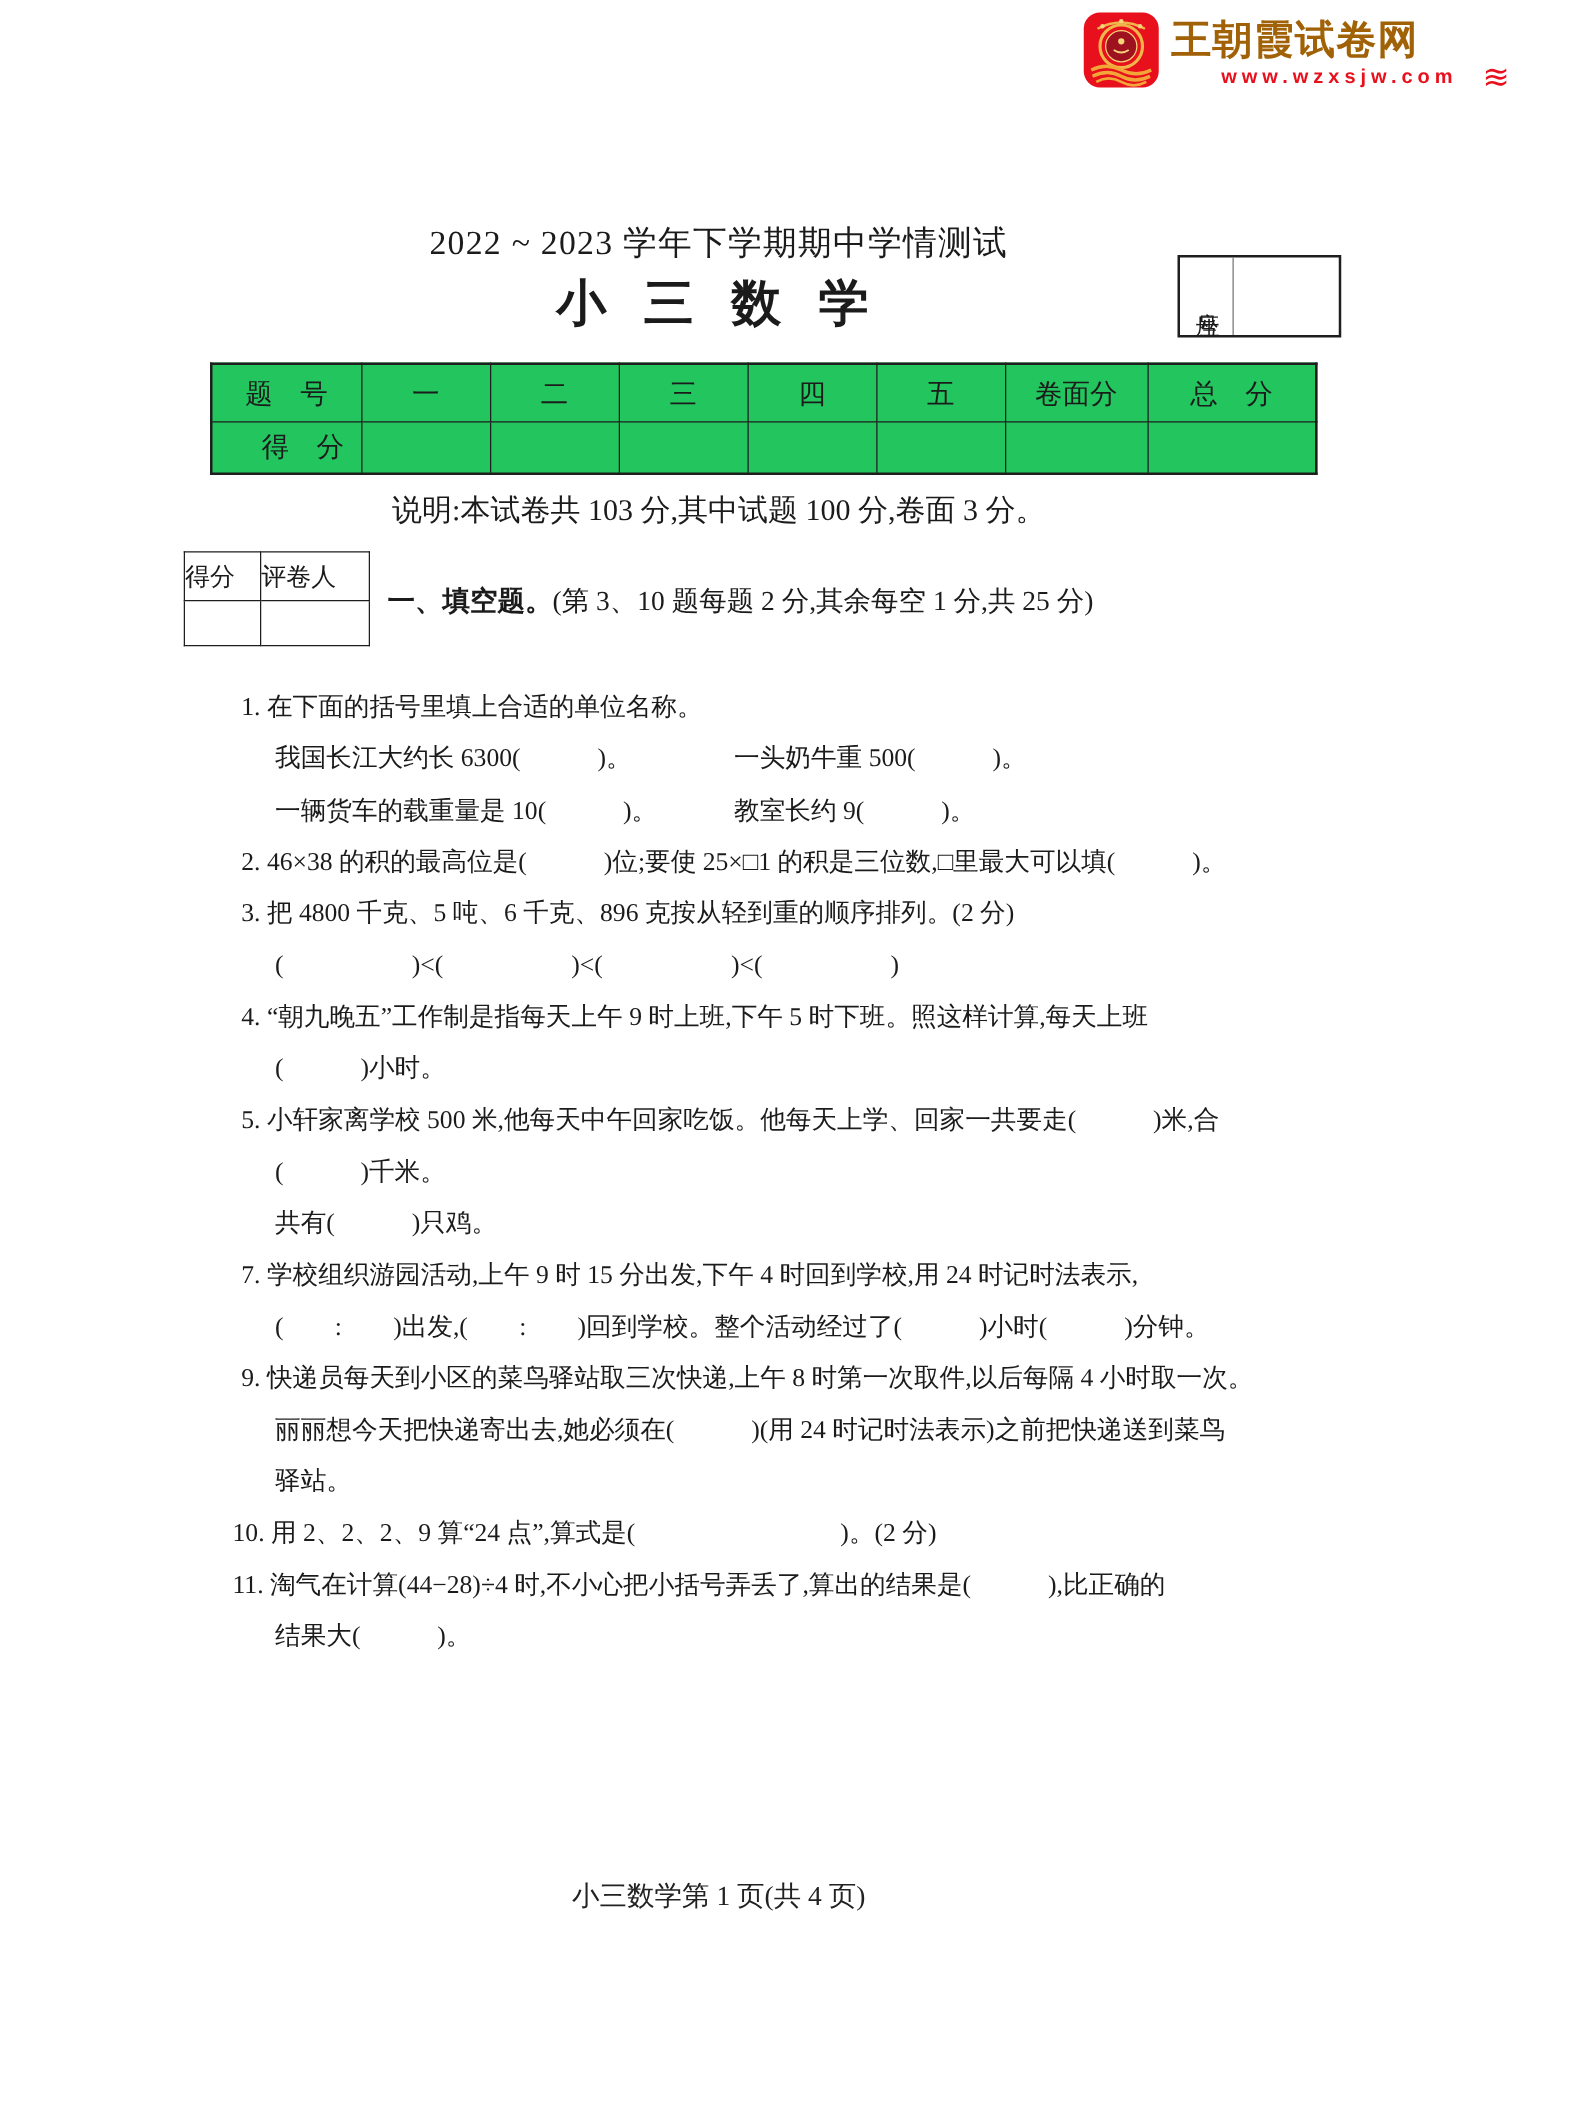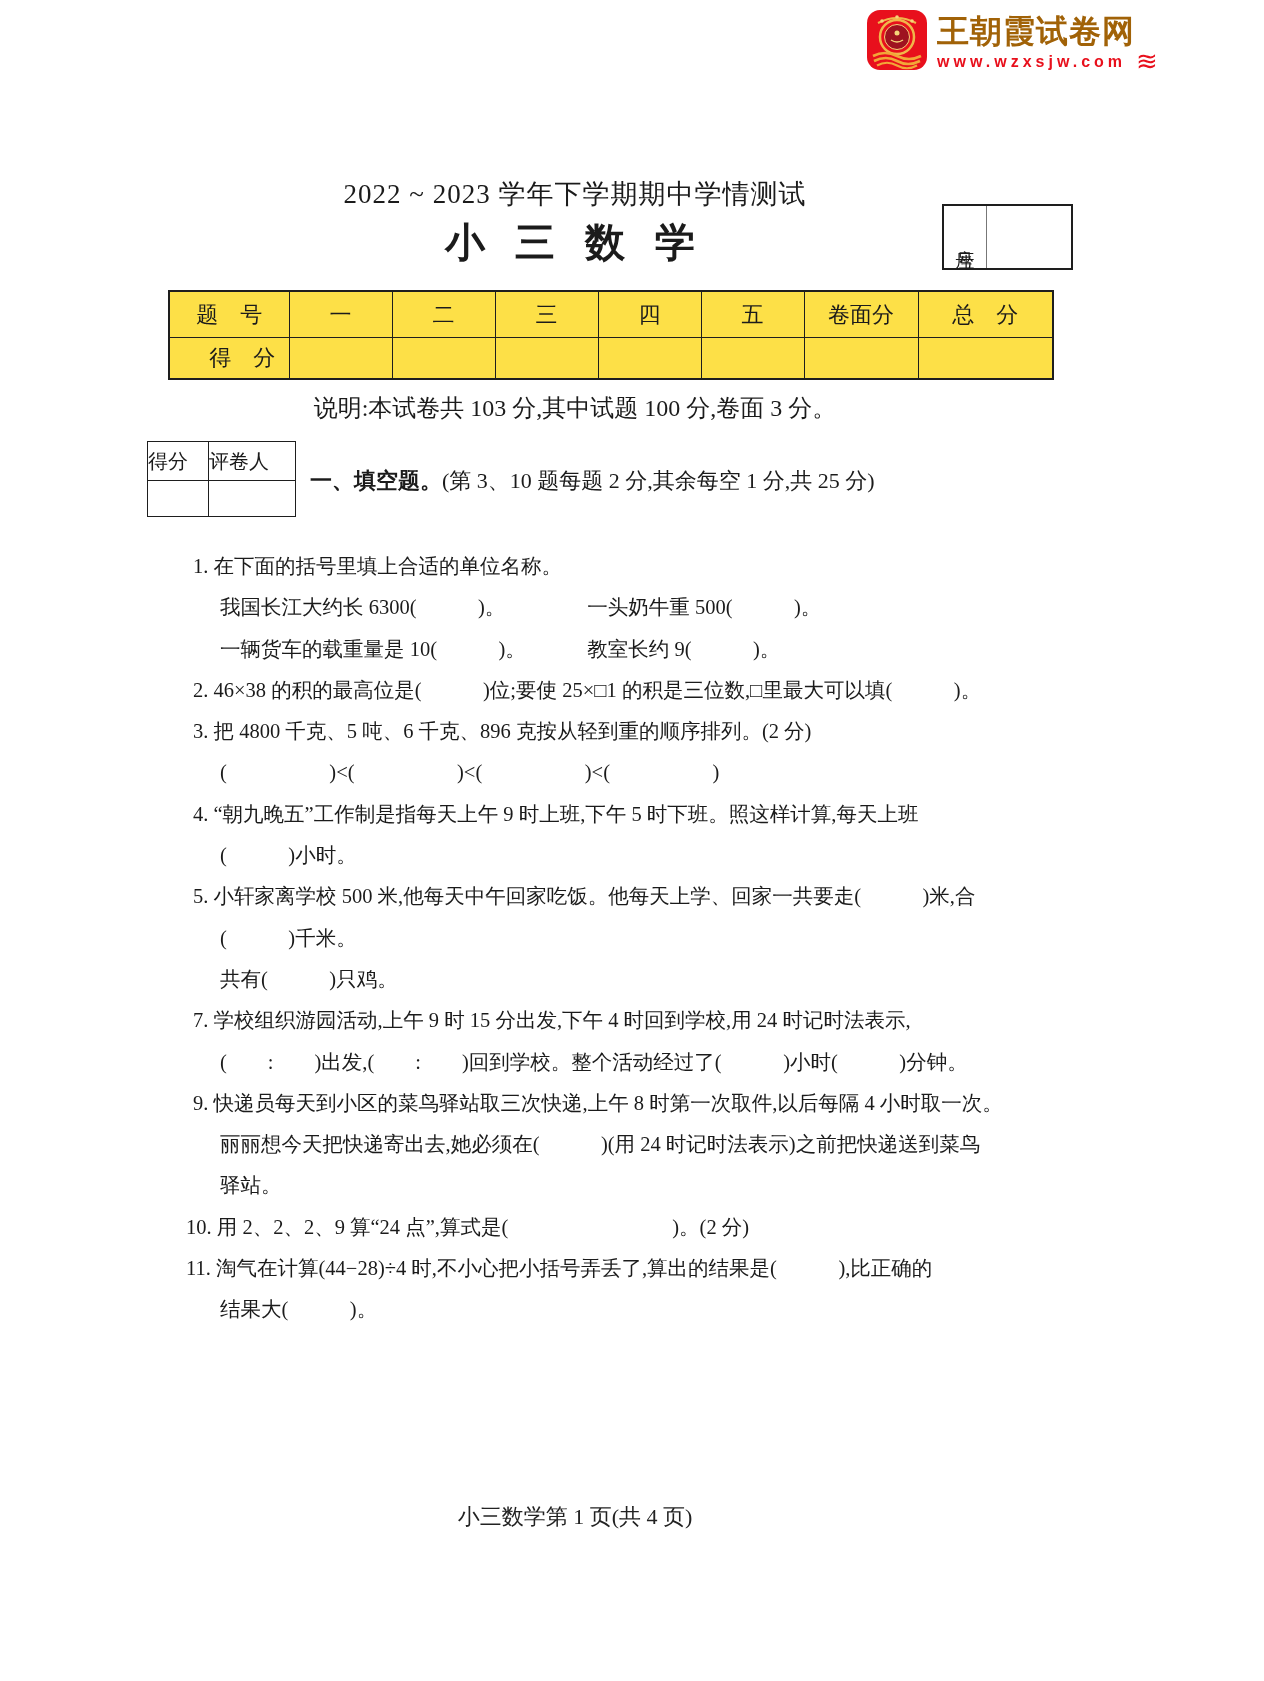--- a/index.html
+++ b/index.html
@@ -8,41 +8,41 @@
     font-family:"Liberation Serif","DejaVu Serif",serif;color:#1b1b1b;
     overflow:hidden;
   }
   
   .logo-block{position:absolute;top:9px;left:866px;display:flex;align-items:flex-start;gap:9px;}
   .logo-text{display:flex;flex-direction:column;}
   .site-name{
     font-family:"Liberation Sans","DejaVu Sans",sans-serif;font-weight:bold;
     color:#a16207;font-size:32px;line-height:44px;letter-spacing:1px;white-space:nowrap;
   }
-  .site-url-row{display:flex;align-items:center;gap:10px;color:#e8101c;margin-top:0px;}
+  .site-url-row{display:flex;align-items:center;gap:20px;color:#e8101c;margin-top:0px;margin-left:40px;}
   .site-url{
     font-family:"Liberation Sans","DejaVu Sans",sans-serif;font-weight:bold;
     font-size:16px;letter-spacing:4px;white-space:nowrap;
   }
   .waves{font-size:26px;line-height:16px;color:#e8101c;}
   
   .center-col{position:absolute;left:60px;width:1030px;text-align:center;}
   .session-title{top:176px;font-size:27px;letter-spacing:1px;}
   .paper-title{top:215px;font-size:40px;font-weight:bold;letter-spacing:10px;}
   .note-line{top:392px;font-size:24px;}
   .footer-line{top:1502px;font-size:22px;color:#222;}
   
   .seat-box{position:absolute;left:942px;top:204px;width:127px;height:62px;border:2px solid #1e1e1e;display:flex;background:#fff;}
   .seat-label{
     width:42px;border-right:1.5px solid #777;display:flex;align-items:center;justify-content:center;
     writing-mode:vertical-rl;text-orientation:upright;font-size:19px;letter-spacing:3px;
   }
   .seat-value{flex:1;}
   
-  .score-table{position:absolute;left:168px;top:290px;width:884px;border-collapse:collapse;table-layout:fixed;background:#fde047;}
+  .score-table{position:absolute;left:168px;top:290px;width:884px;border-collapse:collapse;table-layout:fixed;background:#22c55e;}
   .score-table td{border:1.6px solid #1e1e1e;text-align:center;font-size:22px;padding:0;}
   .score-table tr.hdr td{height:45px;}
   .score-table tr.val td{height:40px;padding-left:26px;}
   .score-table{border:2.5px solid #1e1e1e;}
   
   .grader-box{position:absolute;left:147px;top:441px;border-collapse:collapse;background:#fff;}
   .grader-box td{border:1.8px solid #1e1e1e;text-align:left;font-size:20px;padding:0;}
   .grader-box tr.hdr td{height:38px;}
   .grader-box tr.val td{height:35px;}
   .gb-c1{width:60px;}

